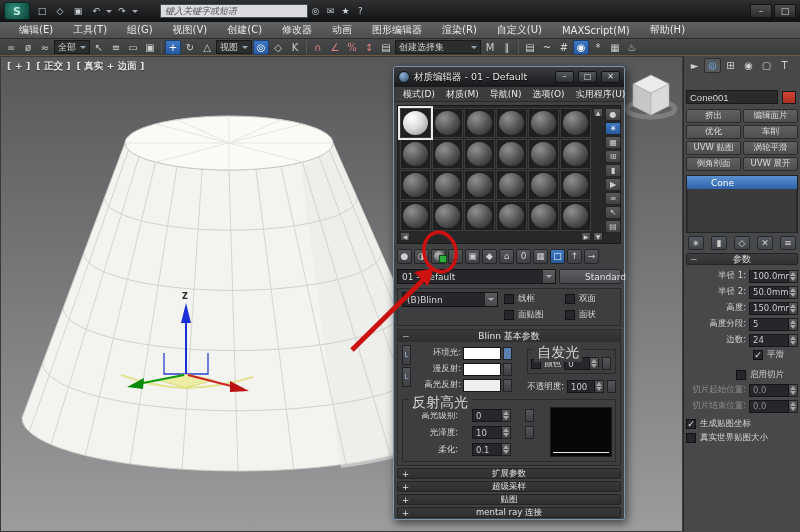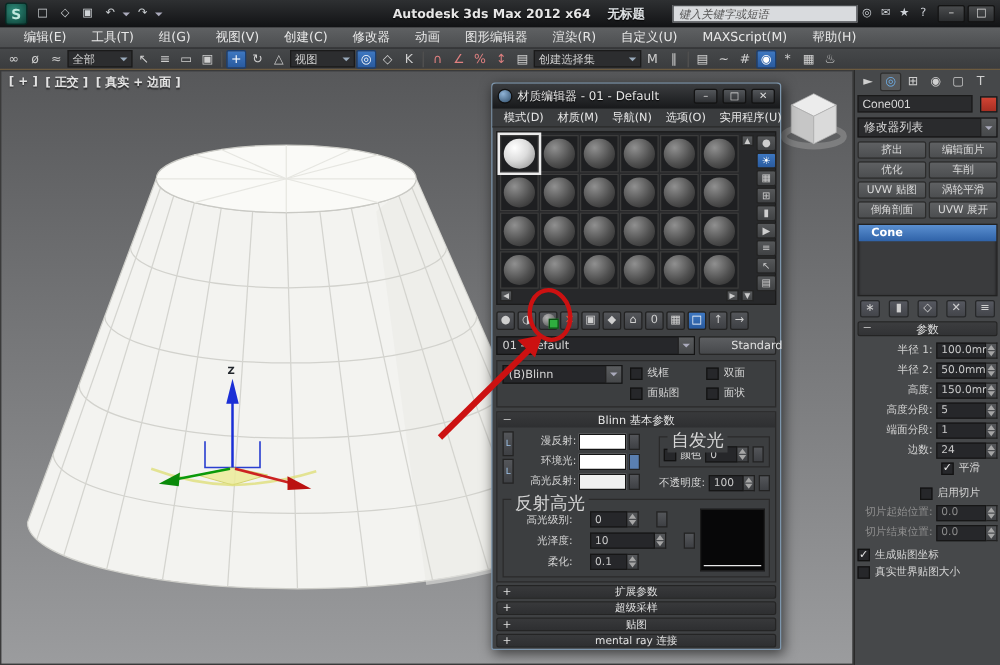--- a/index.html
+++ b/index.html
@@ -37,53 +37,53 @@
 
   
   .toolbar { position:absolute; left:0; top:39px; width:800px; height:17px; background:linear-gradient(#46484a,#3a3c3e);
     border-bottom:1px solid #6b5a3f; display:flex; align-items:center; gap:1px; padding:0 3px; }
   .tbtn { width:16px; height:15px; display:flex; align-items:center; justify-content:center;
     color:#cfcfcf; font-size:10px; border:1px solid transparent; border-radius:2px; flex:0 0 auto; }
   .tbtn.red { color:#e08080; }
   .tbtn.on { background:linear-gradient(#3e78c2,#295a9e); border-color:#1c3f70; color:#fff; }
   .tsep { width:1px; height:13px; background:#2c2c2c; border-right:1px solid #595959; margin:0 2px; flex:0 0 auto;}
   .tdd { height:14px; background:#2c2d2f; border:1px solid #1a1a1a; color:#cfcfcf; display:flex;
-    align-items:center; font-size:9px; padding:0 3px; gap:20px; flex:0 0 auto; }
+    align-items:center; font-size:9px; padding:0 3px; gap:4px; flex:0 0 auto; }
   .tdd .caret { border-top-color:#9ab; }
 
   
   .main { position:absolute; left:0; top:56px; width:800px; height:476px; }
   .viewport { position:absolute; left:0; top:0; width:683px; height:476px;
     background:linear-gradient(#57585a,#9b9c9e); border:1px solid #3a3a3a; }
   .vp-label { position:absolute; left:6px; top:3px; display:flex; gap:6px; font-size:9.5px;
     font-weight:bold; color:#e4e4e4; text-shadow:0 1px 1px rgba(0,0,0,.5); z-index:3; }
   .scene { position:absolute; left:0; top:0; }
 
   
   .cmdpanel { position:absolute; left:683px; top:0; width:117px; height:476px; background:#46484a;
     border-left:1px solid #2a2a2a; padding:1px 2px; }
   .cp-tabs { display:flex; gap:1px; height:16px; align-items:center; }
   .cptab { width:17px; height:15px; display:flex; align-items:center; justify-content:center;
     color:#cfcfcf; font-size:10px; border-radius:2px; }
   .cptab.on { background:#56585a; color:#6fb3f0; border:1px solid #2e2e2e; }
-  .cp-name { display:flex; gap:4px; align-items:center; height:18px; margin-top:1px;justify-content:space-between; }
+  .cp-name { display:flex; gap:4px; align-items:center; height:18px; margin-top:15px; }
   .cp-name input { width:92px; height:14px; background:#2a2b2d; border:1px solid #1a1a1a; color:#d8d8d8;
     font-size:9.5px; padding:0 3px; }
   .cswatch { width:14px; height:13px; background:linear-gradient(#d24434,#a72e22); border:1px solid #161616; }
   .modlist { display:flex; height:16px; margin-top:2px; background:#2a2b2d; border:1px solid #161616;
     align-items:center; }
   .modlist .lbl { flex:1; padding-left:4px; font-size:9.5px; color:#d8d8d8; }
   .ddarr { width:13px; height:100%; background:linear-gradient(#5a5c5e,#46484a); border-left:1px solid #222;
     display:flex; align-items:center; justify-content:center; }
   .mgrid { display:grid; grid-template-columns:1fr 1fr; gap:2px; margin-top:3px; }
   .mbtn { height:14px; background:linear-gradient(#5f6163,#4c4e50); border:1px solid #2c2c2c; border-radius:2px;
     color:#dadada; font-size:8.5px; display:flex; align-items:center; justify-content:center; white-space:nowrap; overflow:hidden;}
   .stack { margin-top:4px; height:58px; background:#3a3b3d; border:1px solid #222; box-shadow:inset 0 1px 2px #111; }
   .stackrow { height:13px; background:linear-gradient(#5a8fd0,#2f62a8); color:#fff; font-size:9px;
-    padding-left:10px; display:flex; align-items:center;font-weight:bold; }
+    padding-left:24px; display:flex; align-items:center; }
   .stacktools { display:flex; gap:2px; margin-top:2px; height:15px; align-items:center; justify-content:space-between; padding:0 2px;}
   .skbtn { width:16px; height:14px; background:linear-gradient(#565860,#43454a); border:1px solid #27282a;
     border-radius:2px; color:#cfcfcf; font-size:9px; display:flex; align-items:center; justify-content:center; }
   .roll { height:12px; background:linear-gradient(#3c3d3f,#323335); border:1px solid #242424; border-radius:2px;
     display:flex; align-items:center; font-size:9px; color:#e0e0e0; margin-top:3px; position:relative; }
   .roll .pm { position:absolute; left:3px; font-size:9px; color:#bbb; }
   .roll .rt { flex:1; text-align:center; }
   .prow { display:flex; align-items:center; height:16px; }
   .prow .pl { flex:1; text-align:right; font-size:8.5px; color:#d2d2d2; padding-right:3px; white-space:nowrap;}
   .spin { display:flex; height:13px; }
@@ -201,24 +201,20 @@
       </div>
     <div class="qat">
       <div class="qbtn">□</div>
       <div class="qbtn">◇</div>
       <div class="qbtn">▣</div>
       <div class="qbtn">↶</div>
       <div class="caret"></div>
       <div class="qbtn">↷</div>
       <div class="caret"></div>
     </div>
-    <div class="tb-title">
-      <span>Autodesk 3ds Max  2012 x64</span>
-      <span class="doc">无标题</span>
-    </div>
     <div class="infocenter">
       <input class="ic-search" placeholder="键入关键字或短语" style="">
       <div class="icbtn">◎</div>
       <div class="icbtn">✉</div>
       <div class="icbtn">★</div>
       <div class="icbtn">?</div>
     </div>
     <div class="winctrl">
       <div class="wbtn">–</div>
       <div class="wbtn">□</div>
@@ -362,26 +358,20 @@
         <div class="cptab on">◎</div>
         <div class="cptab">⊞</div>
         <div class="cptab">◉</div>
         <div class="cptab">▢</div>
         <div class="cptab">T</div>
       </div>
       <div class="cp-name">
         <input value="Cone001" style="">
         <div class="cswatch"></div>
       </div>
-      <div class="modlist">
-        <span class="lbl">修改器列表</span>
-        <div class="ddarr">
-            <span class="caret"></span>
-          </div>
-      </div>
       <div class="mgrid">
         <div class="mbtn">挤出</div>
         <div class="mbtn">编辑面片</div>
         <div class="mbtn">优化</div>
         <div class="mbtn">车削</div>
         <div class="mbtn">UVW 贴图</div>
         <div class="mbtn">涡轮平滑</div>
         <div class="mbtn">倒角剖面</div>
         <div class="mbtn">UVW 展开</div>
       </div>
@@ -427,30 +417,20 @@
               <div class="ud">
                 <div class="aru"></div>
                 <div class="ard"></div>
               </div>
             </div>
           </div>
         <div class="prow">
             <span class="pl">高度分段:</span>
           <div class="spin">
               <div class="val">5</div>
-              <div class="ud">
-                <div class="aru"></div>
-                <div class="ard"></div>
-              </div>
-            </div>
-          </div>
-        <div class="prow">
-            <span class="pl">端面分段:</span>
-          <div class="spin">
-              <div class="val">1</div>
               <div class="ud">
                 <div class="aru"></div>
                 <div class="ard"></div>
               </div>
             </div>
           </div>
         <div class="prow">
             <span class="pl">边数:</span>
           <div class="spin">
               <div class="val">24</div>
@@ -678,28 +658,28 @@
           <span class="rt">Blinn 基本参数</span>
         </div>
         <div class="mroll-c">
           <div class="blinncols">
             <div class="locks">
               <div class="lockbtn">L</div>
               <div class="lockbtn">L</div>
             </div>
             <div class="bleft">
               <div class="brow">
+                  <span class="blbl">环境光:</span>
+                  <div class="swatch"></div>
+                  <div class="mapbtn" style="background:#5a7fb0"></div>
+                </div>
+              <div class="brow">
                   <span class="blbl">漫反射:</span>
                   <div class="swatch"></div>
                   <div class="mapbtn"></div>
-                </div>
-              <div class="brow">
-                  <span class="blbl">环境光:</span>
-                  <div class="swatch"></div>
-                  <div class="mapbtn" style="background:#5a7fb0"></div>
                 </div>
               <div class="brow">
                   <span class="blbl">高光反射:</span>
                   <div class="swatch spec"></div>
                   <div class="mapbtn"></div>
                 </div>
             </div>
             <div class="bright">
               <div class="grp">
                 <span class="gtitle">自发光</span>
@@ -741,21 +721,21 @@
                       <div class="ud">
                         <div class="aru"></div>
                         <div class="ard"></div>
                       </div>
                     </div>
                   <div class="mapbtn"></div>
                   </div>
                 <div class="hlrow">
                     <span class="hlbl">光泽度:</span>
                   <div class="spin">
-                      <div class="val" style="width:52px">10</div>
+                      <div class="val" style="width:30px">10</div>
                       <div class="ud">
                         <div class="aru"></div>
                         <div class="ard"></div>
                       </div>
                     </div>
                   <div class="mapbtn"></div>
                   </div>
                 <div class="hlrow">
                     <span class="hlbl">柔化:</span>
                   <div class="spin">

